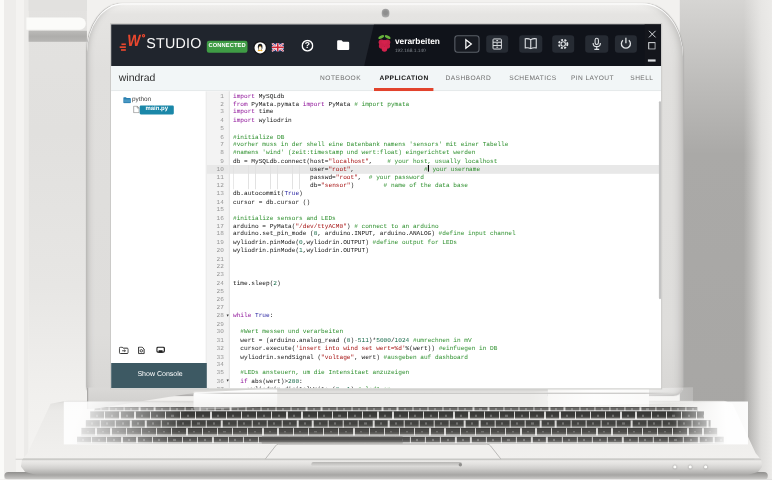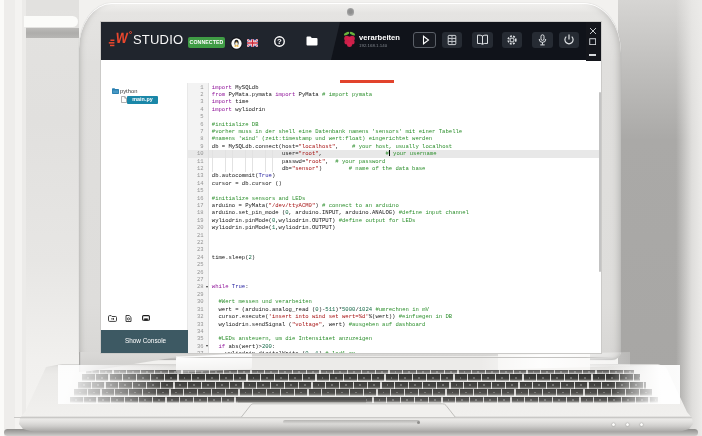--- a/index.html
+++ b/index.html
@@ -230,20 +230,29 @@
       <svg class="abs" style="left:487.5px;top:4.8px;" width="8" height="8" viewBox="0 0 8 8">
           <g stroke="#d8dbde" stroke-width="0.9">
             <line x1="1" y1="1" x2="7" y2="7"></line>
             <line x1="7" y1="1" x2="1" y2="7"></line>
           </g>
         </svg>
       <svg class="abs" style="left:488px;top:16px;" width="7.4" height="7.4" viewBox="0 0 8 8">
           <rect x="0.8" y="0.8" width="6.4" height="6.4" fill="none" stroke="#d8dbde" stroke-width="1.0"></rect>
         </svg>
       <div class="abs" style="left:488px;top:32px;width:7px;height:1.6px;background:#d8dbde;"></div>
+    </div>
+    <div id="tabs">
+      <span class="proj">windrad</span>
+      <span class="t" style="left:190px;">NOTEBOOK</span>
+      <span class="t act" style="left:244px;">APPLICATION</span>
+      <span class="t" style="left:304px;">DASHBOARD</span>
+      <span class="t" style="left:362px;">SCHEMATICS</span>
+      <span class="t" style="left:418px;">PIN LAYOUT</span>
+      <span class="t" style="left:472px;">SHELL</span>
     </div>
     <div id="redline"></div>
     <div id="main">
       <div id="side">
         <svg class="abs" style="left:11px;top:4.8px;" width="7" height="6" viewBox="0 0 7 6">
             <path d="M0 1 Q0 0.3 0.7 0.3 L2.5 0.3 L3.2 1.1 L6.3 1.1 Q7 1.1 7 1.8 L7 5.2 Q7 5.9 6.3 5.9 L0.7 5.9 Q0 5.9 0 5.2 Z" fill="#2a7fb0"></path>
             <rect x="0.8" y="2.4" width="5.4" height="2.6" fill="#4999c4"></rect>
           </svg>
         <svg class="abs" style="left:20px;top:13px;" width="6" height="7" viewBox="0 0 6 7">
             <path d="M0.5 0.5 L3.8 0.5 L5.5 2.2 L5.5 6.5 L0.5 6.5 Z" fill="#fff" stroke="#8e8e8e" stroke-width="0.7"></path>

